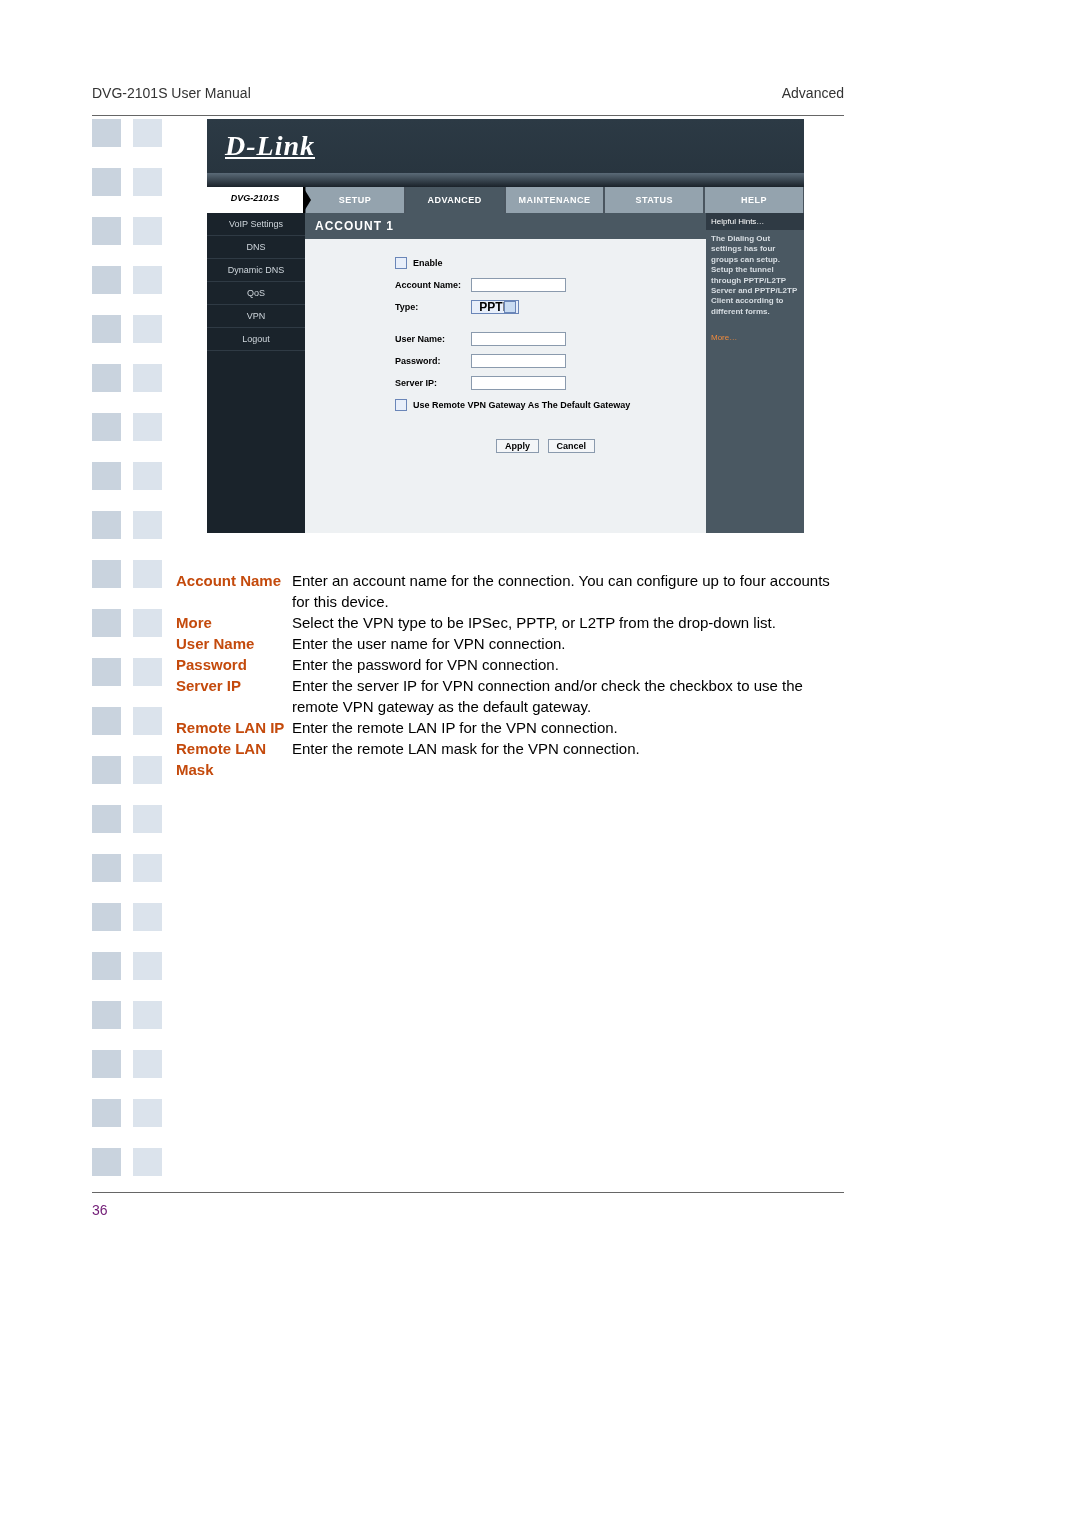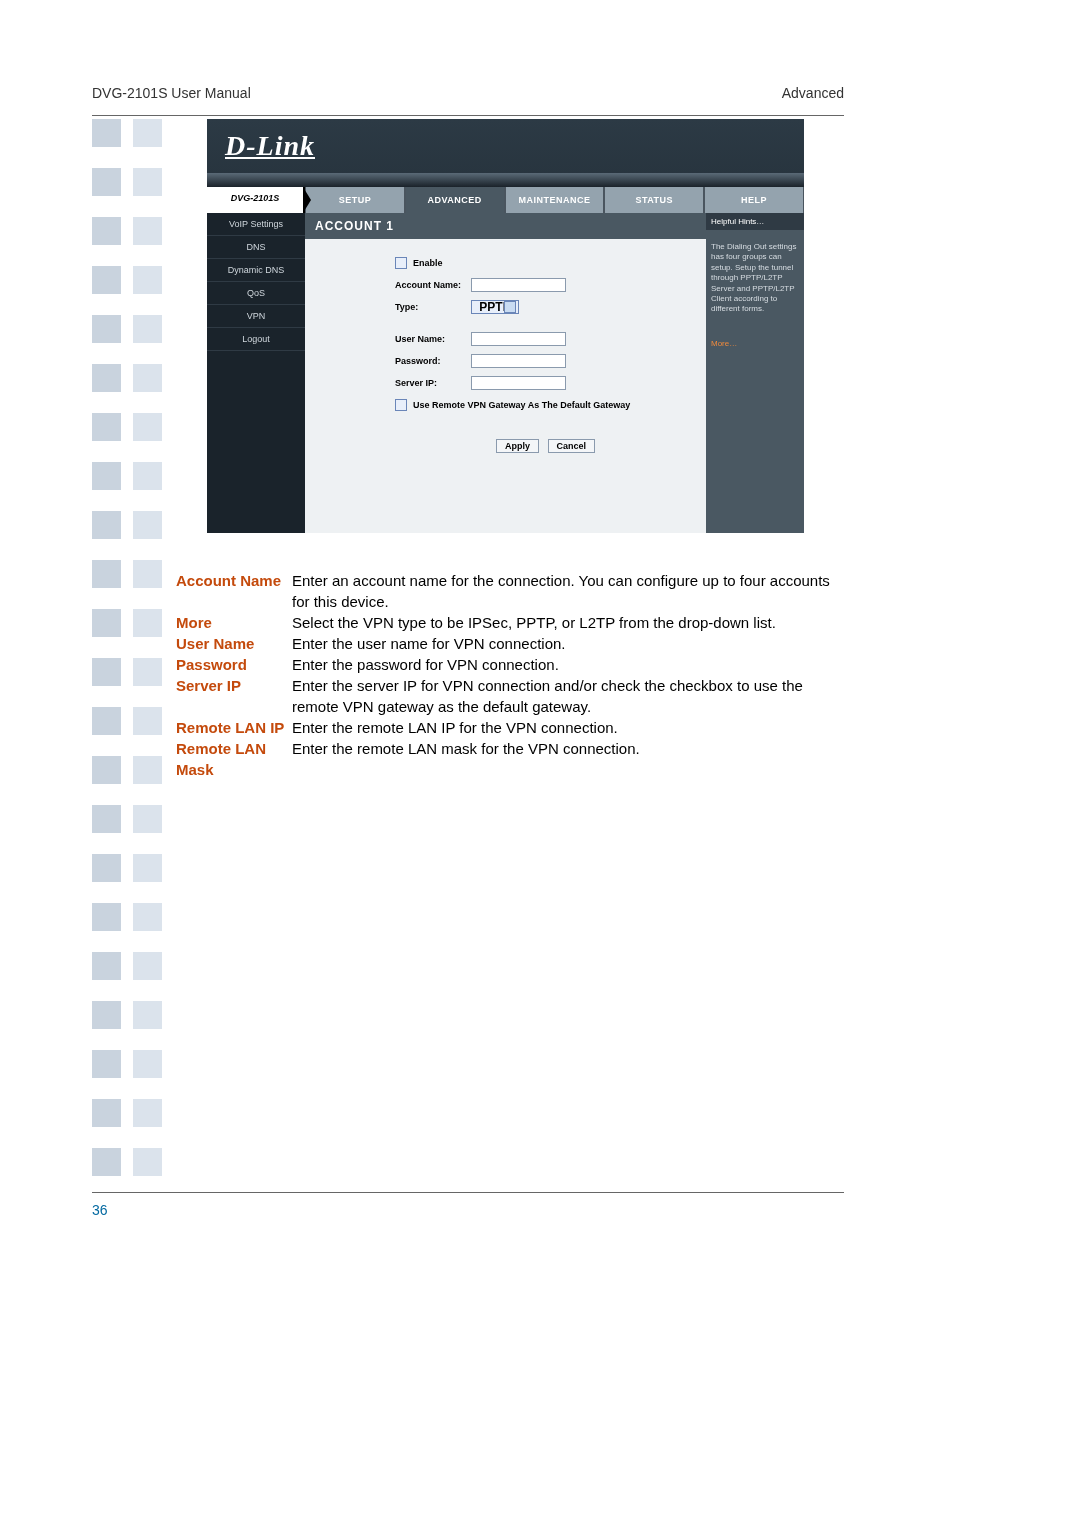--- a/index.html
+++ b/index.html
@@ -41,21 +41,21 @@
     top: 1192px;
     left: 92px;
     width: 752px;
     border-top: 1px solid #666;
   }
   .page-num {
     position: absolute;
     top: 1202px;
     left: 92px;
     font-size: 14px;
-    color: #0369a1;
+    color: #701a75;
     text-align: center;
   }
 
   .router-ui {
     position: absolute;
     top: 119px;
     left: 207px;
     width: 597px;
     background: linear-gradient(#2c3a45, #0e1318);
   }
@@ -221,21 +221,21 @@
     font-size: 8px;
     padding: 0;
   }
   .help-title {
     background: #2f3a44;
     color: #fff;
     font-size: 8px;
     font-weight: normal;
     padding: 4px 5px;
   }
-  .help-body { padding: 12px 5px; color: #d7dde2; line-height: 1.3; }
+  .help-body { padding: 4px 5px; color: #d7dde2; line-height: 1.3; font-weight: bold; }
   .help-more { color: #f08a3c; padding: 12px 5px; cursor: pointer; }
 
   .router-footer {
     height: 20px;
     background: #3c4a55;
     color: #fff;
     font-size: 9px;
     font-weight: bold;
     letter-spacing: 2px;
     padding-left: 14px;

